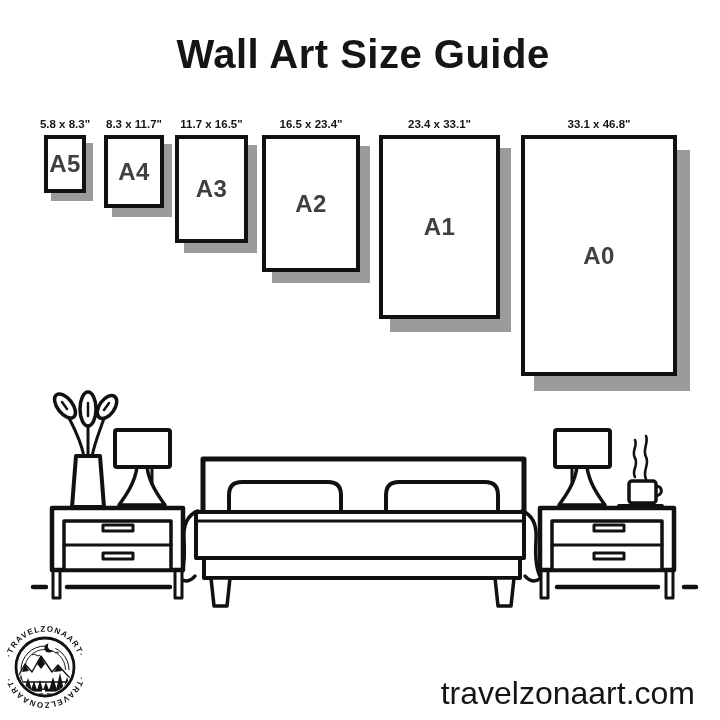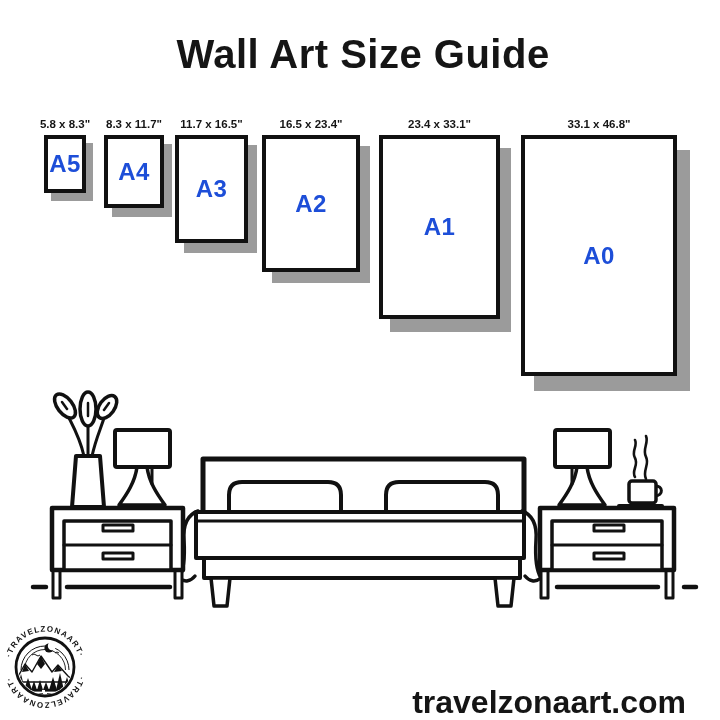--- a/index.html
+++ b/index.html
@@ -5,39 +5,39 @@
   html,body{margin:0;padding:0;background:#fff;}
   body{width:720px;height:720px;position:relative;overflow:hidden;
        font-family:"Liberation Sans",sans-serif;color:#111;}
   .page{position:absolute;inset:0;}
 
   .title{position:absolute;top:33px;left:0;width:726px;margin:0;text-align:center;
          font-size:40px;line-height:42px;font-weight:700;letter-spacing:.5px;color:#151515;}
 
   .frame{position:absolute;top:135px;box-sizing:border-box;border:4px solid #111;background:#fff;
          display:flex;align-items:center;justify-content:center;}
-  .frame .code{font-weight:700;font-size:24px;letter-spacing:.5px;color:#1d4ed8;}
+  .frame .code{font-weight:700;font-size:24px;letter-spacing:.5px;color:#404040;}
   .frame .dim{position:absolute;top:-21px;left:50%;transform:translateX(-50%);
               white-space:nowrap;font-size:11.5px;font-weight:700;color:#151515;}
   .f-a5{left:44px;width:42px;height:58px;box-shadow:7px 8px 0 #9b9b9b;}
   .f-a4{left:104px;width:60px;height:73px;box-shadow:8px 9px 0 #9b9b9b;}
   .f-a3{left:175px;width:73px;height:108px;box-shadow:9px 10px 0 #9b9b9b;}
   .f-a2{left:262px;width:98px;height:137px;box-shadow:10px 11px 0 #9b9b9b;}
   .f-a1{left:379px;width:121px;height:184px;box-shadow:11px 13px 0 #9b9b9b;}
   .f-a0{left:521px;width:156px;height:241px;box-shadow:13px 15px 0 #9b9b9b;}
 
   .room{position:absolute;left:0;top:378px;}
   .room path,.room rect,.room line,.room ellipse{vector-effect:none;}
 
   .logo{position:absolute;left:2px;top:624px;}
   .logo text{font-family:"Liberation Sans",sans-serif;font-weight:700;font-size:8px;
              letter-spacing:1.1px;fill:#111;}
 
-  .website{position:absolute;top:668px;right:18px;margin:16px;
-           font-size:32px;line-height:36px;font-weight:700;color:#151515;letter-spacing:0;}
+  .website{position:absolute;top:668px;right:18px;margin:7px;
+           font-size:32px;line-height:36px;font-weight:400;color:#151515;letter-spacing:0;}
 </style>
 </head>
 <body>
 
 <div class="page">
 
   <h1 class="title">Wall Art Size Guide</h1>
 
   <div>
     <div class="frame f-a5">

